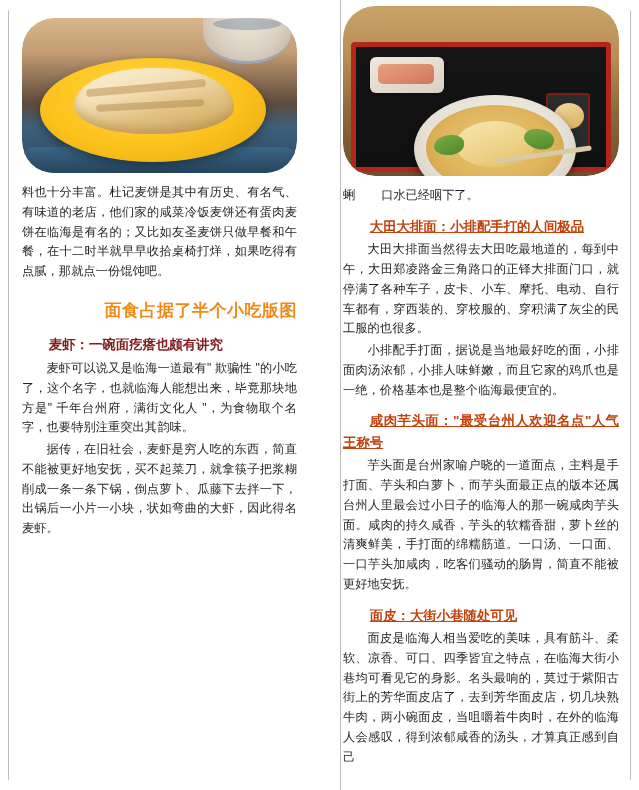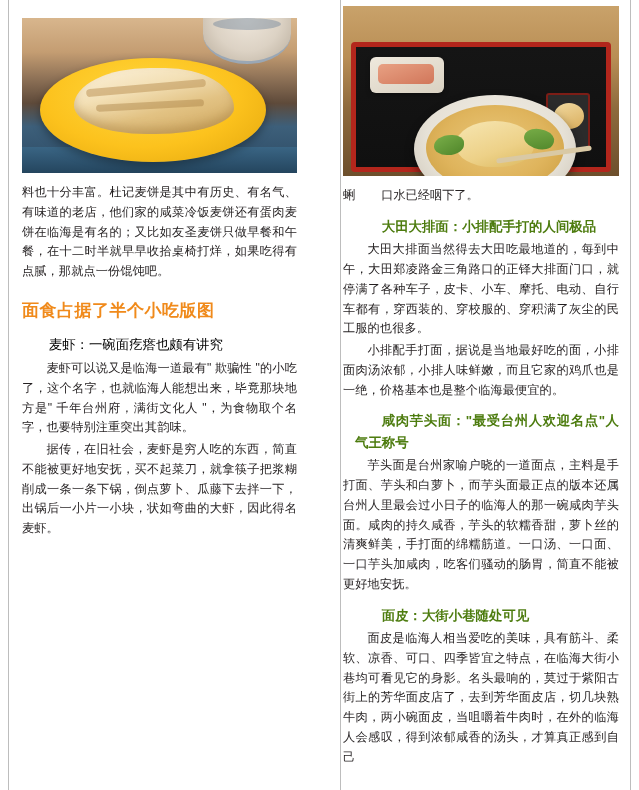--- a/index.html
+++ b/index.html
@@ -1,15 +1,15 @@
 <!DOCTYPE html>
 <html><head>
 <meta charset="utf-8">
 <style>
-  * { box-sizing: border-box; }
+  * { box-sizing: border-box; border-radius: 32px; }
   html, body {
     margin: 0;
     padding: 0;
     background: #ffffff;
     width: 639px;
     height: 790px;
     overflow: hidden;
   }
   body {
     font-family: "Liberation Sans", sans-serif;
@@ -222,37 +222,39 @@
     color: #231f20;
   }
   .indent { text-indent: 2em; }
   .h-main {
     color: #f08a1b;
     font-size: 17px;
     font-weight: bold;
     line-height: 1.5;
     margin: 16px 0 8px 0;
     letter-spacing: .5px;
+    text-align: right;
   }
   .h-sub {
-    color: #000000;
+    color: #7f1d1d;
     font-size: 13.4px;
-    font-weight: normal;
+    font-weight: bold;
     line-height: 1.55;
     margin: 12px 0 3px 0;
     text-indent: 2em;
   }
   .h-sub-r {
-    color: #4d7c0f;
+    color: #c2410c;
     font-size: 13.4px;
     font-weight: bold;
     line-height: 1.6;
-    margin: 10px 0 3px 12px;
+    margin: 10px 0 3px 0;
     text-indent: 2em;
     text-align: justify;
+    text-decoration: underline;
   }
   .frag-line {
     font-size: 12.2px;
     line-height: 1.62;
     margin: 0 0 2px 0;
     display: flex;
     gap: 26px;
     color: #231f20;
   }
   .frag-label { display: inline-block; }

